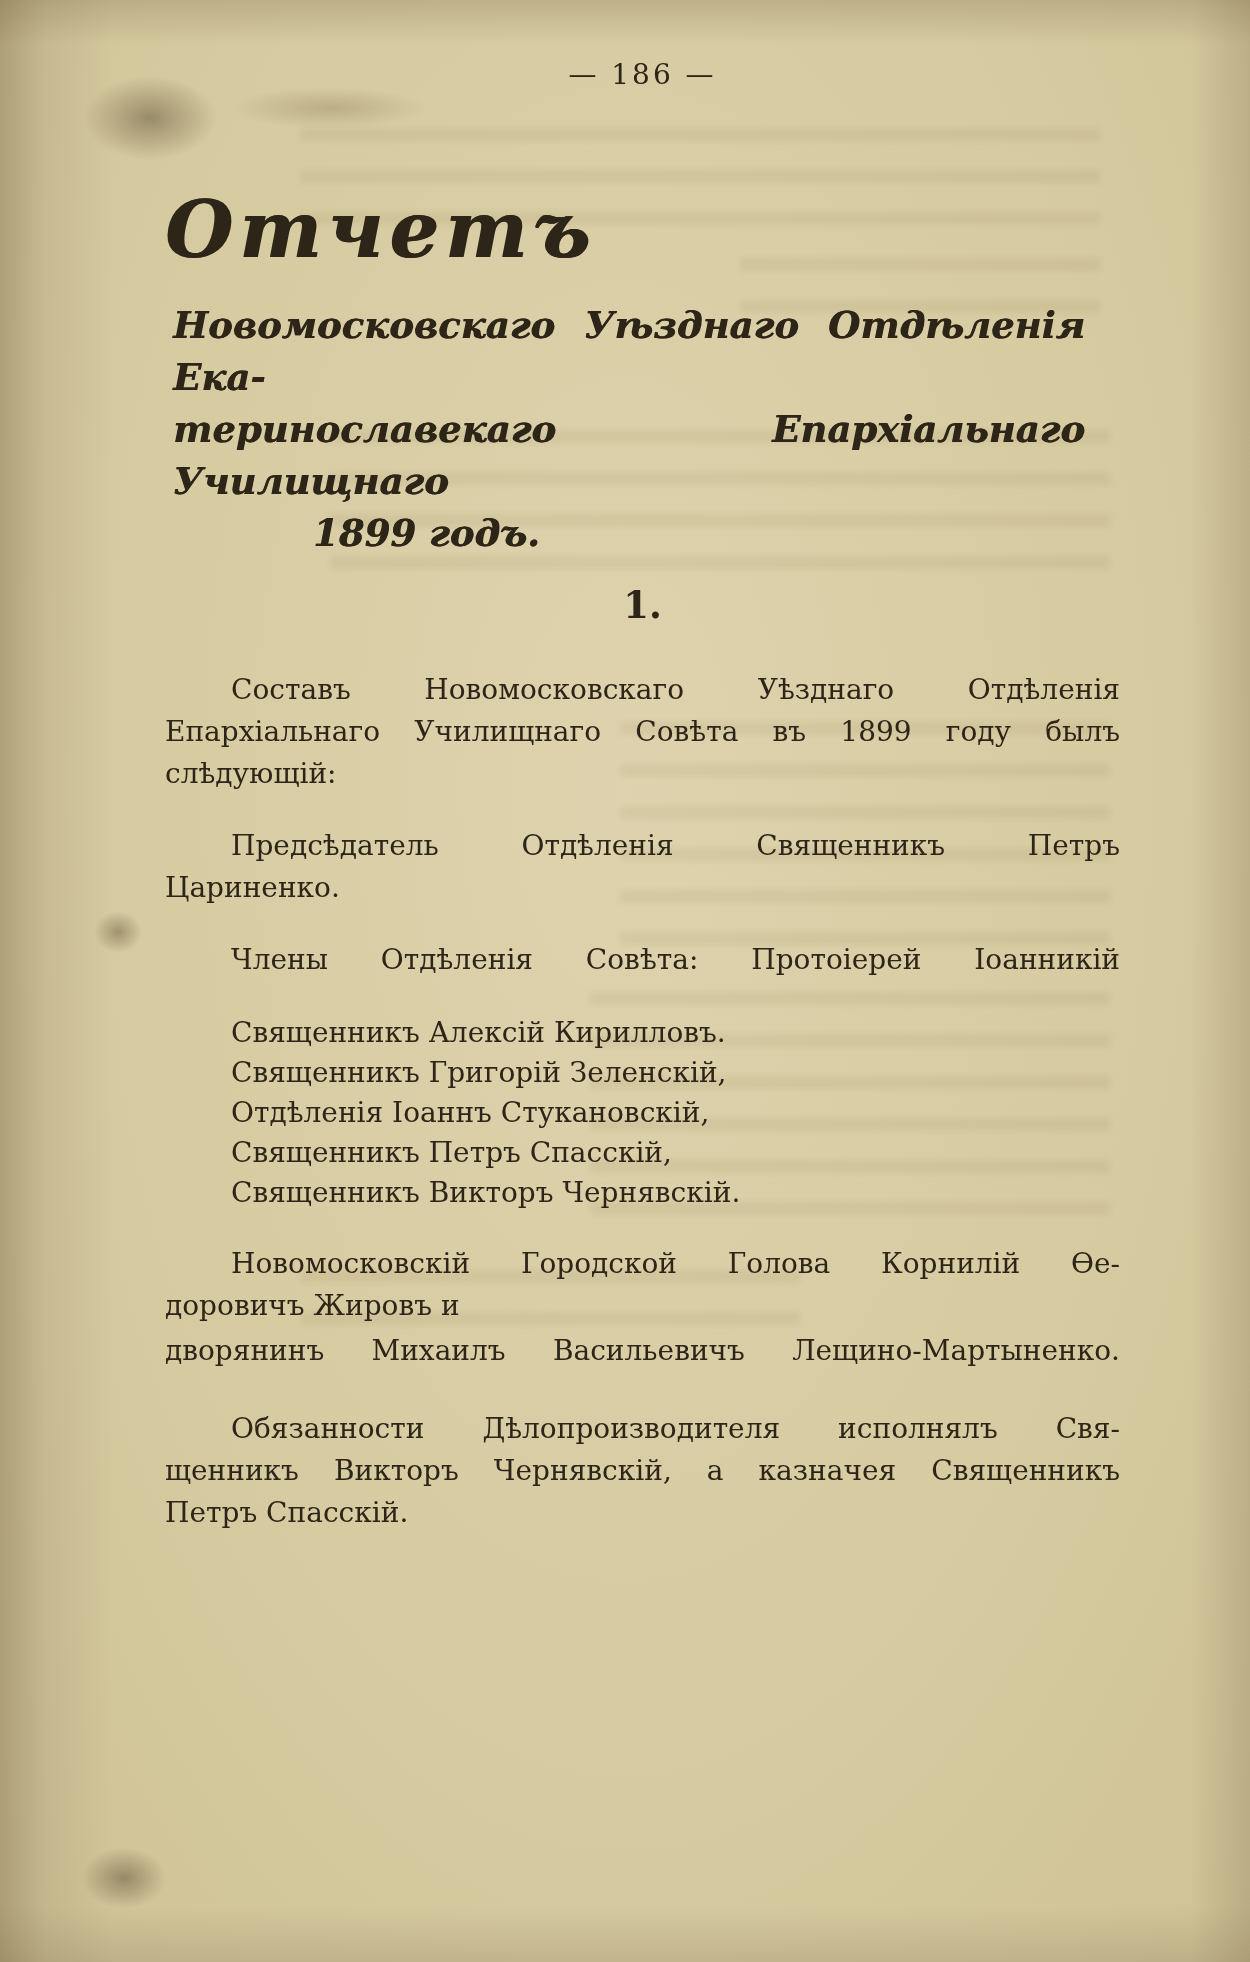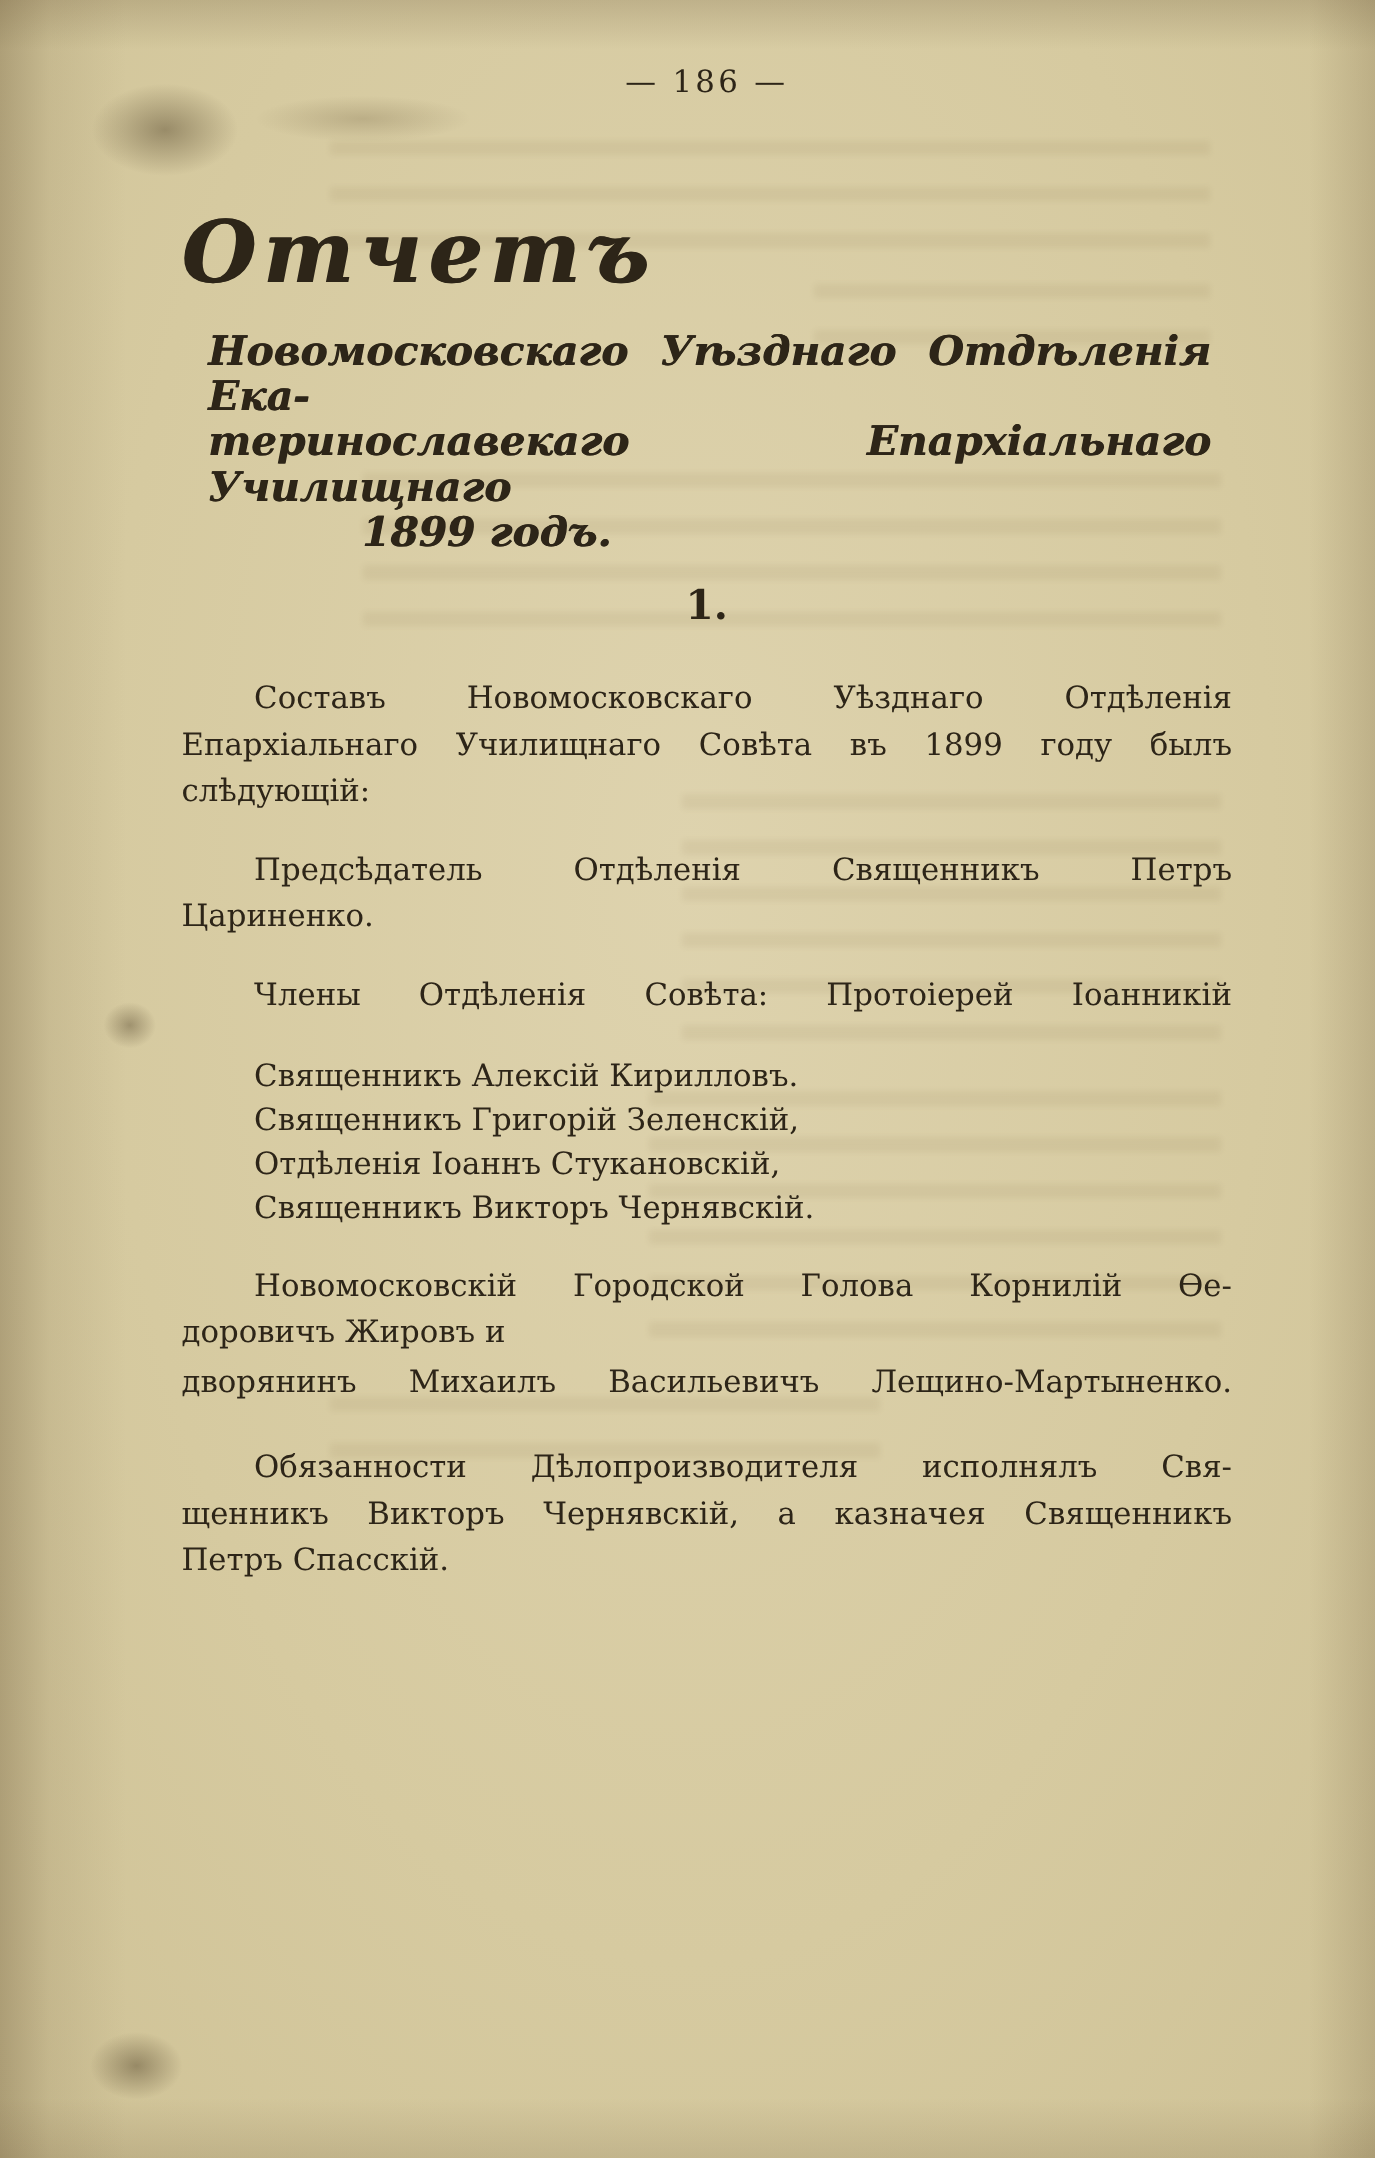--- a/index.html
+++ b/index.html
@@ -57,26 +57,26 @@
     font-size: 78px;
     font-weight: bold;
     font-style: italic;
     letter-spacing: 6px;
     line-height: 1;
     text-shadow: 1px 0 0 #2d2518;
   }
 
   .subtitle {
     margin-top: 30px;
-    margin-left: 24px;
+    margin-left: 8px;
     width: 912px;
     font-size: 37px;
     font-weight: bold;
     font-style: italic;
-    line-height: 41px;
+    line-height: 52px;
     text-shadow: .6px 0 0 #2d2518;
   }
   .subtitle .jl { text-align: justify; text-align-last: justify; }
   .subtitle .last { margin-left: 140px; }
 
   .section {
     margin-top: 24px;
     text-align: center;
     font-size: 37px;
     font-weight: bold;
@@ -132,20 +132,21 @@
     </div>
 
     <div class="para">
       <div class="jl ind">Члены Отдѣленія Совѣта: Протоіерей Іоанникій</div>
     </div>
 
     <div class="member-list">
       <div class="member">Священникъ Алексій Кирилловъ.</div>
       <div class="member">Священникъ Григорій Зеленскій,</div>
       <div class="member">Отдѣленія Іоаннъ Стукановскій,</div>
+      <div class="member">Священникъ Петръ Спасскій,</div>
       <div class="member">Священникъ Викторъ Чернявскій.</div>
     </div>
 
     <div class="para">
       <div class="jl ind">Новомосковскій Городской Голова Корнилій Ѳе-</div>
       <div class="ll">доровичъ Жировъ и</div>
       <div class="jl" style="margin-top:3px;">дворянинъ Михаилъ Васильевичъ Лещино-Мартыненко.</div>
     </div>
 
     <div class="para" style="margin-top:36px;">

